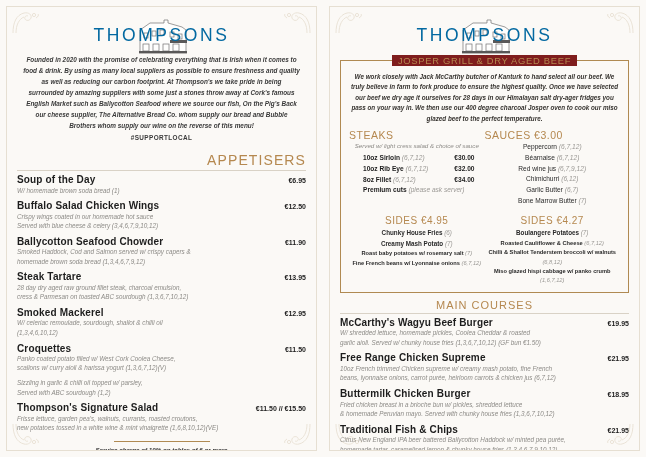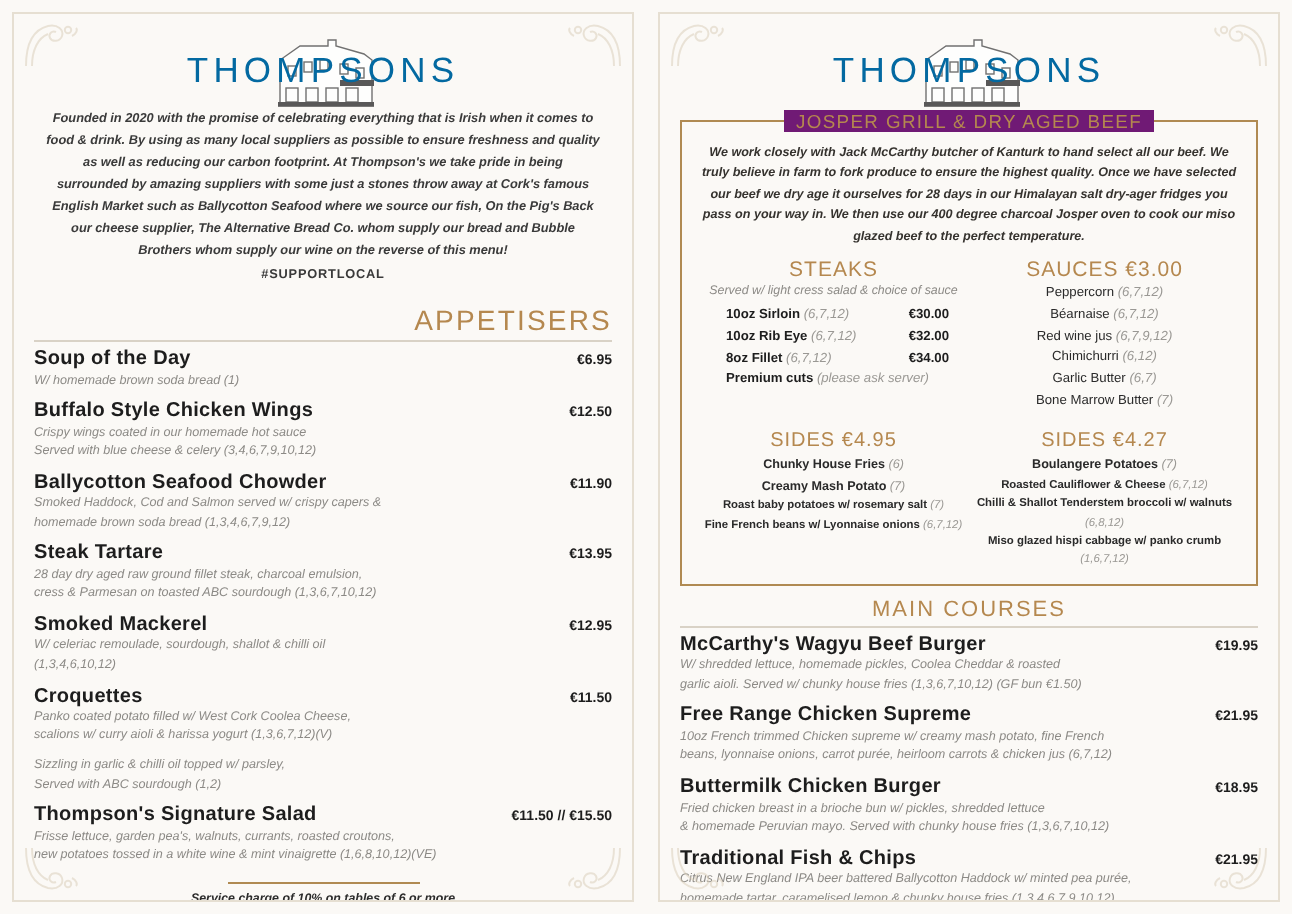--- a/index.html
+++ b/index.html
@@ -77,33 +77,33 @@
     position:relative;
     border:1px solid #b08a52;
     margin-top:5px;
     padding:8px 8px 6px 8px;
   }
   .josper-title-wrap{
     position:absolute;top:-6px;left:0;right:0;
     display:flex;align-items:center;justify-content:center;gap:5px;
   }
   .josper-title{
-    background:#701a75;padding:0 6px;
+    background:#7f1d1d;padding:0 6px;
     font-size:9.4px;color:#b5884f;letter-spacing:.7px;white-space:nowrap;
   }
   .jt-line{height:1px;background:#b08a52;width:34px;}
   .josper-body{
     font-size:6.3px;line-height:1.66;text-align:center;
     color:#35322e;font-style:italic;font-weight:bold;
     margin-top:3px;
   }
   .two-col{display:flex;margin-top:5px;}
   .col{flex:1;min-width:0;}
   .col-head{
-    text-align:center;font-size:10.5px;color:#b5884f;letter-spacing:.5px;
+    font-size:10.5px;color:#b5884f;letter-spacing:.5px;
     margin-bottom:1px;
   }
   .col-sub{
     text-align:center;font-size:6.2px;font-style:italic;color:#8c8a86;margin-bottom:4px;
   }
   .steak-line{display:flex;justify-content:space-between;font-size:6.6px;padding:0 10px 0 14px;line-height:1.62;}
   .steak-name{font-weight:bold;color:#1d1d1d;}
   .steak-name .alg{font-weight:normal;color:#9a9894;font-style:italic;}
   .steak-price{font-weight:bold;color:#1d1d1d;}
   .steak-note{font-weight:normal;color:#9a9894;font-style:italic;}
@@ -194,21 +194,21 @@
       <div id="left-items">
           <div class="item">
             <div class="item-row">
               <span class="item-name">Soup of the Day</span>
               <span class="item-price">€6.95</span>
             </div>
             <div class="item-desc">W/ homemade brown soda bread (1)</div>
           </div>
           <div class="item">
             <div class="item-row">
-              <span class="item-name">Buffalo Style Chicken Wings</span>
+              <span class="item-name">Buffalo Salad Chicken Wings</span>
               <span class="item-price">€12.50</span>
             </div>
             <div class="item-desc">Crispy wings coated in our homemade hot sauce<br>Served with blue cheese &amp; celery (3,4,6,7,9,10,12)</div>
           </div>
           <div class="item">
             <div class="item-row">
               <span class="item-name">Ballycotton Seafood Chowder</span>
               <span class="item-price">€11.90</span>
             </div>
             <div class="item-desc">Smoked Haddock, Cod and Salmon served w/ crispy capers &amp;<br>homemade brown soda bread (1,3,4,6,7,9,12)</div>

